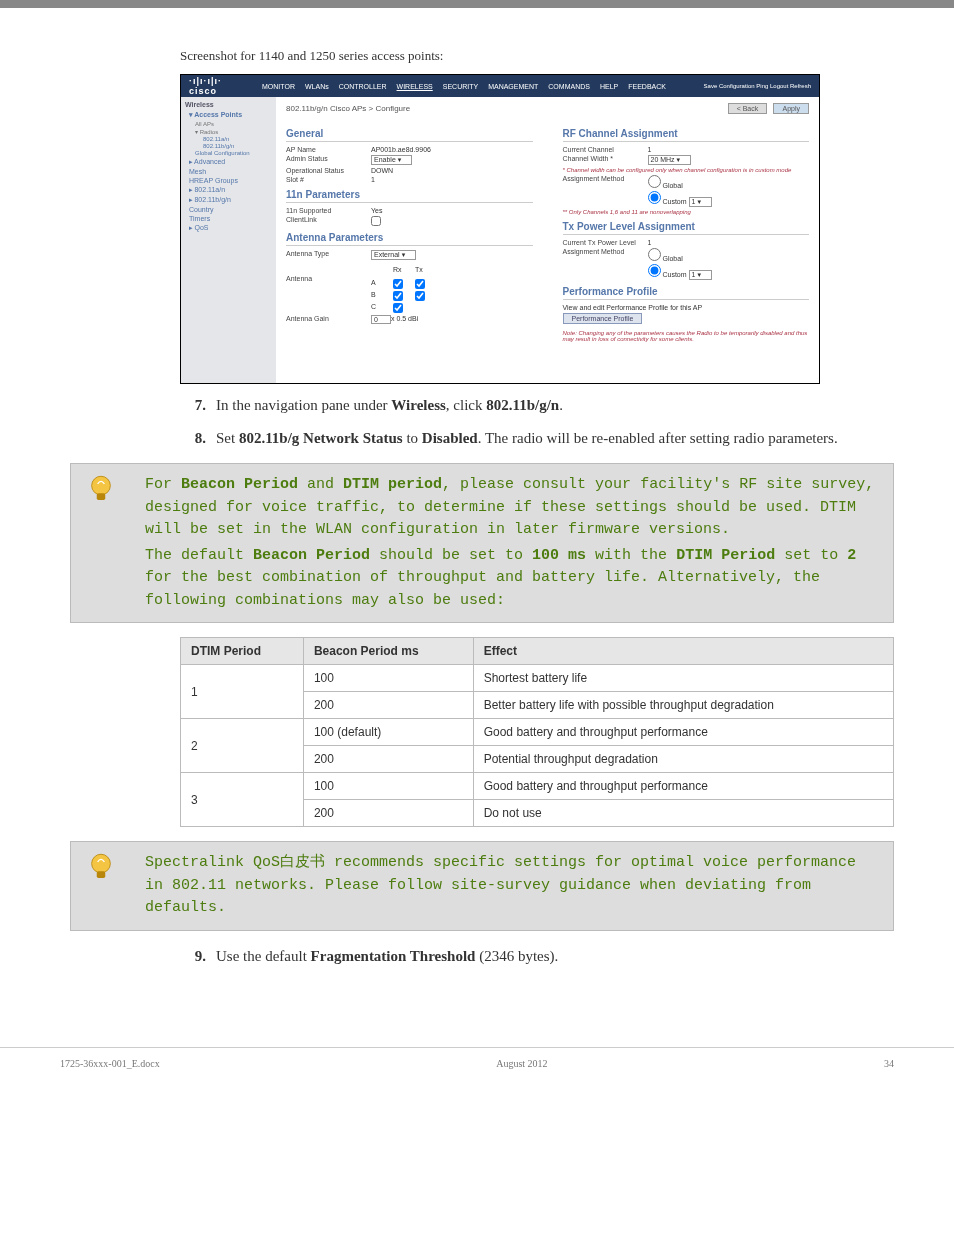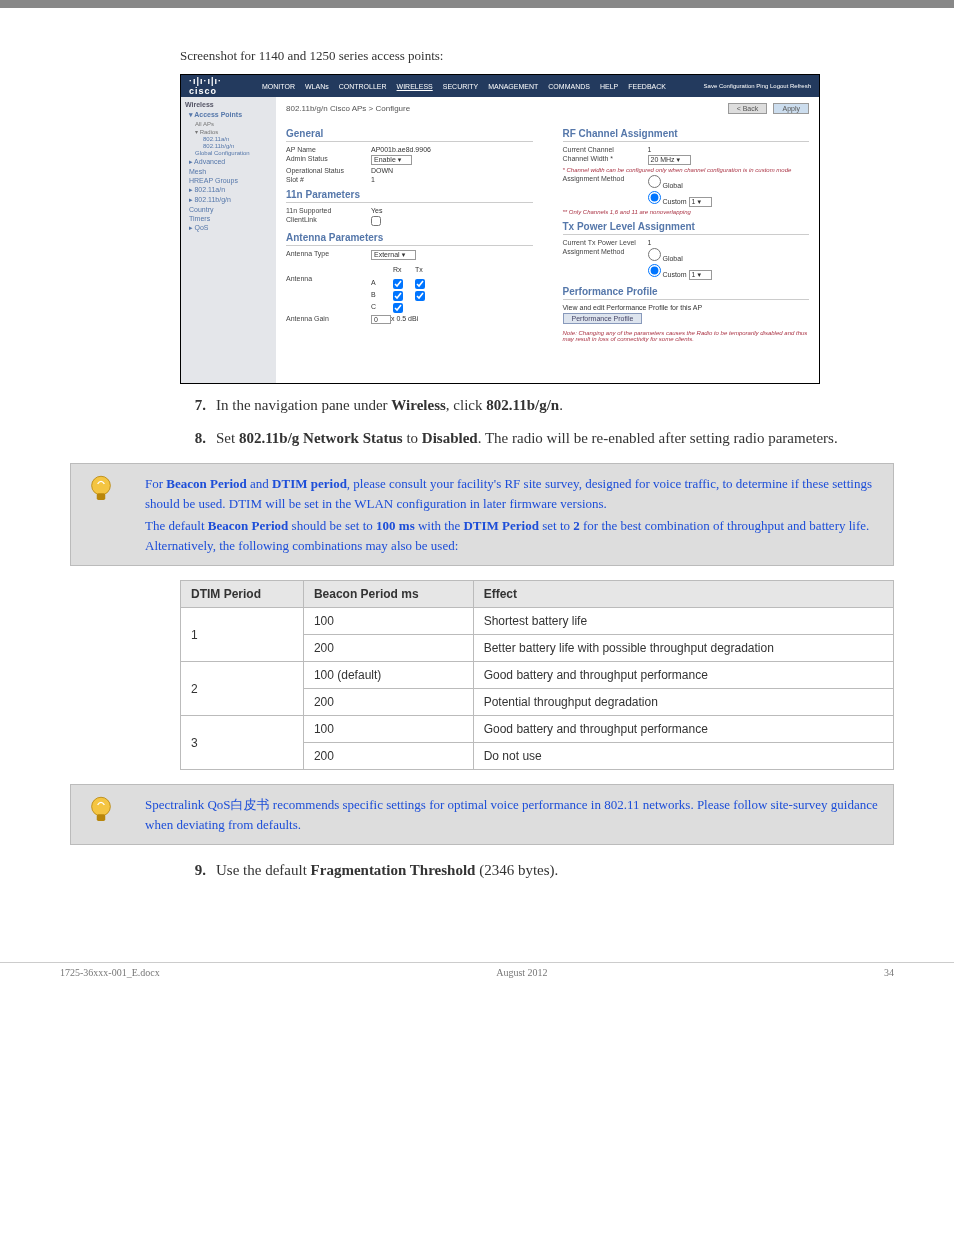--- a/index.html
+++ b/index.html
@@ -36,28 +36,28 @@
 
 ol{list-style:none}
 ol>li{display:flex;margin:10px 0;font-size:15px;line-height:1.5}
 .num{width:26px;font-weight:bold;text-align:right;margin-right:10px}
 .body{flex:1}
 .bold{font-weight:bold}
 
 .notebox{display:flex;margin:14px 0 14px -110px;background:#ddd;border:1px solid #bbb;min-height:60px}
 .note-icon{width:60px;display:flex;align-items:flex-start;justify-content:center;padding-top:8px}
 .bulb{width:34px;height:34px}
-.note-body{flex:1;padding:10px 14px;font-family:Liberation Serif, serif;font-size:13px;line-height:1.5;color:#1d4ed8}
+.note-body{flex:1;padding:10px 14px;font-family:Liberation Mono, monospace;font-size:15px;line-height:1.5;color:#4d7c0f}
 
 .tbl{border-collapse:collapse;width:100%;margin:10px 0;font-family:Arial,sans-serif;font-size:12px}
 .tbl th,.tbl td{border:1px solid #bbb;padding:6px 10px;text-align:left;vertical-align:top}
 .tbl thead th{background:#e6e6e6;font-weight:bold}
 .tbl .merged{vertical-align:middle}
 
-.page-footer{display:flex;justify-content:space-between;font-size:10px;color:#777;padding:4px 60px;border-top:1px solid #ccc;margin-top:30px}
+.page-footer{display:flex;justify-content:space-between;font-size:10px;color:#777;padding:10px 60px;border-top:1px solid #ccc;margin-top:30px}
 </style>
 </head>
 <body>
 
 <div class="topbar"></div>
 
 <div class="content">
 
 <div class="caption">Screenshot for 1140 and 1250 series access points:</div>
 

